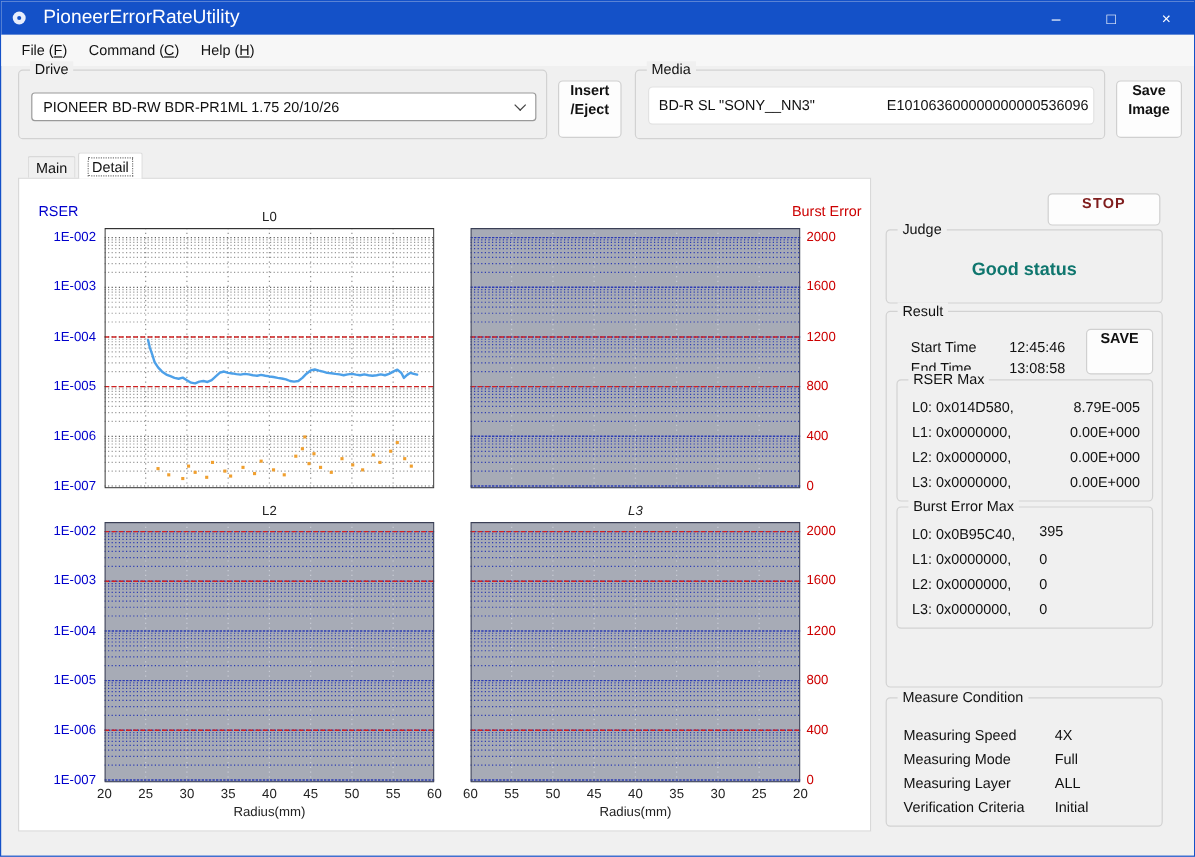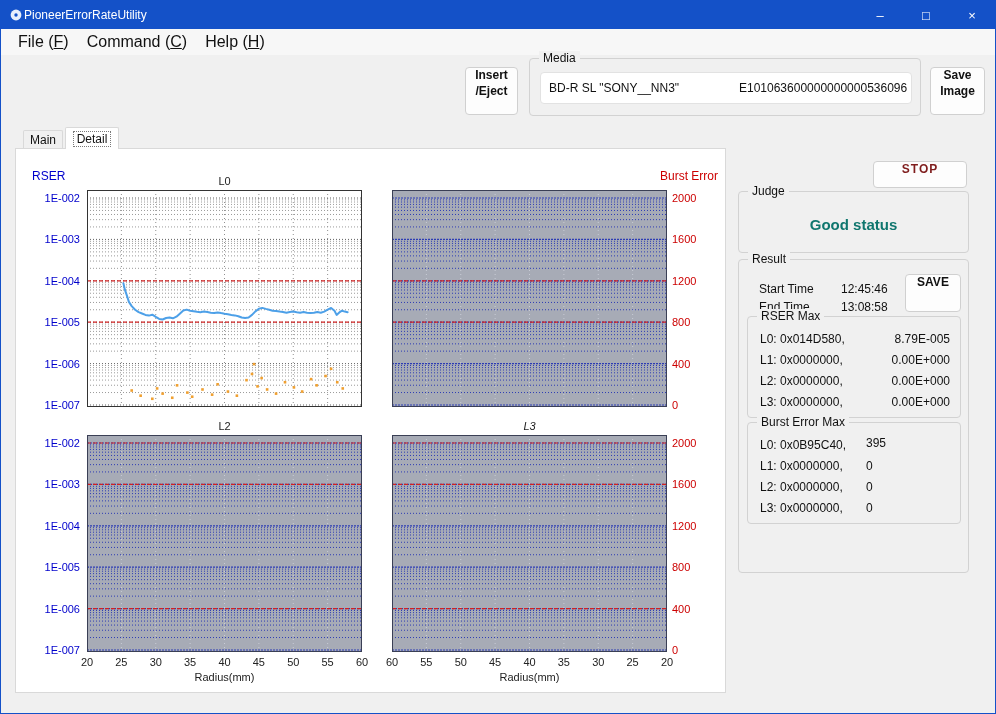--- a/index.html
+++ b/index.html
@@ -3,27 +3,27 @@
 <meta charset="utf-8">
 <style>
   *{box-sizing:border-box;margin:0;padding:0}
   html,body{width:996px;height:714px}
   body{font-family:"Liberation Sans",sans-serif;background:#f0f0f0;overflow:hidden}
   #app{position:relative;width:996px;height:714px;background:#f0f0f0;border:1px solid #1451c8;overflow:hidden}
 
   
   #titlebar{position:absolute;left:0;top:0;width:994px;height:28px;background:#1451c8;color:#fff;display:flex;align-items:center}
   #title-icon{margin-left:7px;display:flex;align-items:center}
-  #title-text{margin-left:0;font-size:12px}
+  #title-text{margin-left:12px;font-size:16px}
   #win-controls{margin-left:auto;display:flex;height:100%}
   .win-btn{width:46px;height:100%;display:flex;align-items:center;justify-content:center;font-size:13px;color:#fff;cursor:default}
 
   
   #menubar{position:absolute;left:0;top:28px;width:994px;height:26px;background:#f7f7f7;display:flex;align-items:center;padding-left:8px}
-  .menu-item{padding:3px 9px;font-size:16px;color:#111}
+  .menu-item{padding:3px 9px;font-size:12px;color:#111}
   .menu-key{text-decoration:underline}
 
   
   .group{position:absolute;border:1px solid #d2d2d2;border-radius:4px;background:transparent}
   .group-label{position:absolute;top:-8px;left:9px;background:#f0f0f0;padding:0 4px;font-size:12px;color:#111;line-height:14px;white-space:nowrap}
 
   
   #drive-group{left:14px;top:57px;width:441px;height:58px}
   #drive-combo{position:absolute;left:10px;top:18px;width:421px;height:24px;background:#fff;border:1px solid #9a9a9a;border-radius:3px;display:flex;align-items:center;padding:0 9px;font-size:12px;color:#111}
   #drive-combo .chev{margin-left:auto;width:7px;height:7px;border-right:1.4px solid #444;border-bottom:1.4px solid #444;transform:rotate(45deg);margin-top:-3px}
@@ -90,20 +90,27 @@
       <div class="win-btn">×</div>
     </div>
   </div>
 
   <div id="menubar">
     <div class="menu-item"><span>File (</span><span class="menu-key">F</span><span>)</span></div>
     <div class="menu-item"><span>Command (</span><span class="menu-key">C</span><span>)</span></div>
     <div class="menu-item"><span>Help (</span><span class="menu-key">H</span><span>)</span></div>
   </div>
 
+  <div class="group" id="drive-group">
+    <span class="group-label">Drive</span>
+    <div id="drive-combo">
+      <span>PIONEER BD-RW BDR-PR1ML 1.75 20/10/26</span>
+      <span class="chev"></span>
+    </div>
+  </div>
 
   <button class="btn" id="insert-eject">
     <span>Insert</span>
     <span>/Eject</span>
   </button>
 
   <div class="group" id="media-group">
     <span class="group-label">Media</span>
     <div id="media-field">
       <span id="media-type">BD-R SL "SONY__NN3"</span>
@@ -484,14 +491,25 @@
       <span class="val-l" style="top:13px">395</span>
       <span class="addr" style="top:36px">L1: 0x0000000,</span>
       <span class="val-l" style="top:36px">0</span>
       <span class="addr" style="top:57px">L2: 0x0000000,</span>
       <span class="val-l" style="top:57px">0</span>
       <span class="addr" style="top:78px">L3: 0x0000000,</span>
       <span class="val-l" style="top:78px">0</span>
     </div>
   </div>
 
+  <div class="group" id="measure-group">
+    <span class="group-label">Measure Condition</span>
+    <span class="rtext" style="left:14px;top:24px">Measuring Speed</span>
+    <span class="rtext" style="left:140px;top:24px">4X</span>
+    <span class="rtext" style="left:14px;top:44px">Measuring Mode</span>
+    <span class="rtext" style="left:140px;top:44px">Full</span>
+    <span class="rtext" style="left:14px;top:64px">Measuring Layer</span>
+    <span class="rtext" style="left:140px;top:64px">ALL</span>
+    <span class="rtext" style="left:14px;top:84px">Verification Criteria</span>
+    <span class="rtext" style="left:140px;top:84px">Initial</span>
+  </div>
 
 </div>
 
 </body></html>

